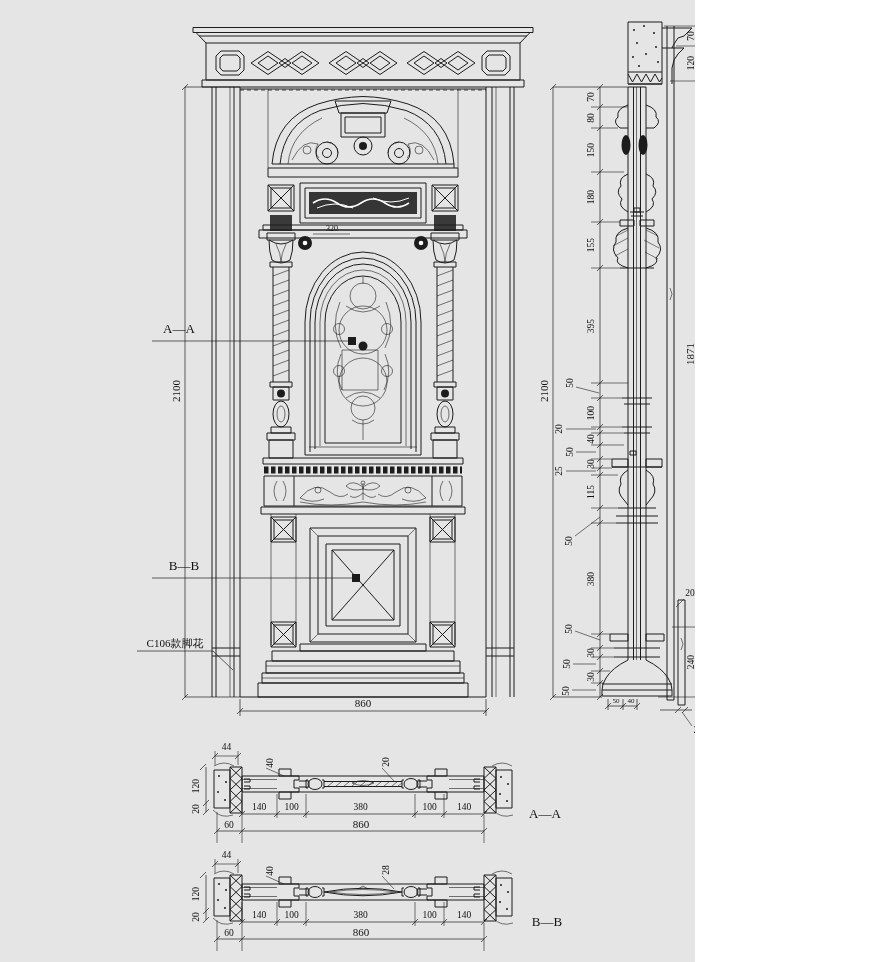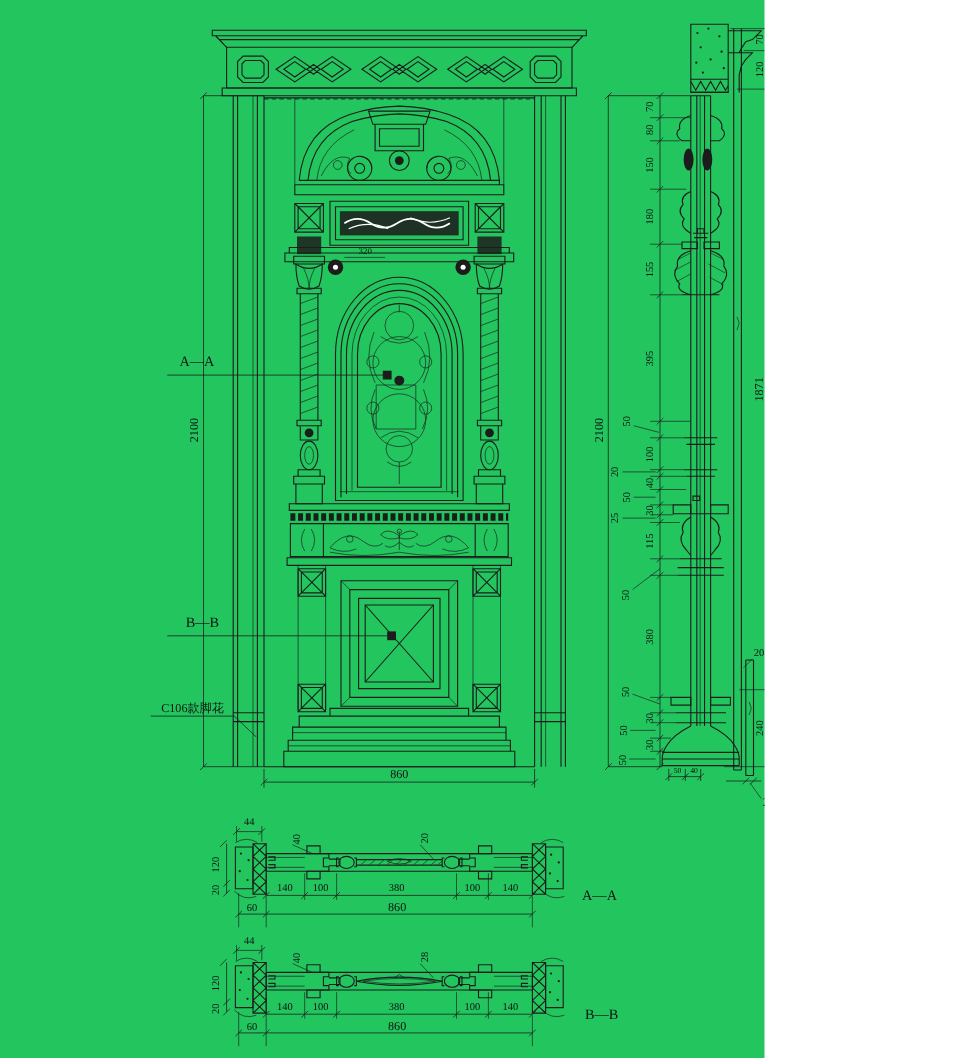--- a/index.html
+++ b/index.html
@@ -1,17 +1,17 @@
 <!DOCTYPE html>
 <html><head>
 <meta charset="utf-8">
 <title>Door construction drawing</title>
 <style>
   html,body{margin:0;padding:0;background:#fff;}
-  .page{width:695px;height:962px;background:#22c55e;position:relative;overflow:hidden;}
+  .page{width:695px;height:962px;background:#e5e5e5;position:relative;overflow:hidden;}
   svg{display:block;}
   .ln{stroke:#1c1c1c;stroke-width:1;fill:none;stroke-linecap:butt;}
   .th{stroke:#1c1c1c;stroke-width:.6;fill:none;}
   .dim{stroke:#1c1c1c;stroke-width:.7;fill:none;}
   .dash{stroke:#1c1c1c;stroke-width:.8;fill:none;stroke-dasharray:4 3;}
   .bead{stroke:#1c1c1c;stroke-width:7;fill:none;stroke-dasharray:4.5 2.5;}
   .fl{fill:#1c1c1c;stroke:none;}
   .hatch{stroke:#1c1c1c;stroke-width:.55;fill:none;}
   text{font-family:"Liberation Serif","DejaVu Serif",serif;fill:#111;}
   .t{font-size:9.5px;text-anchor:middle;}

